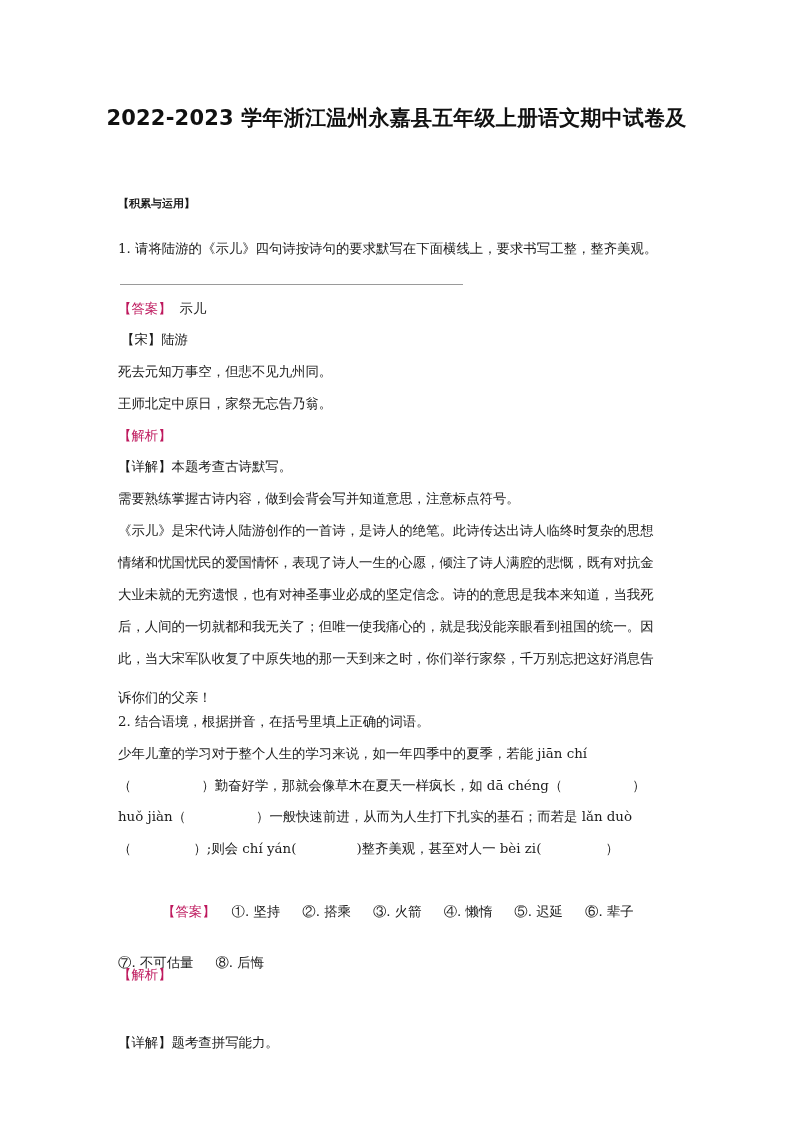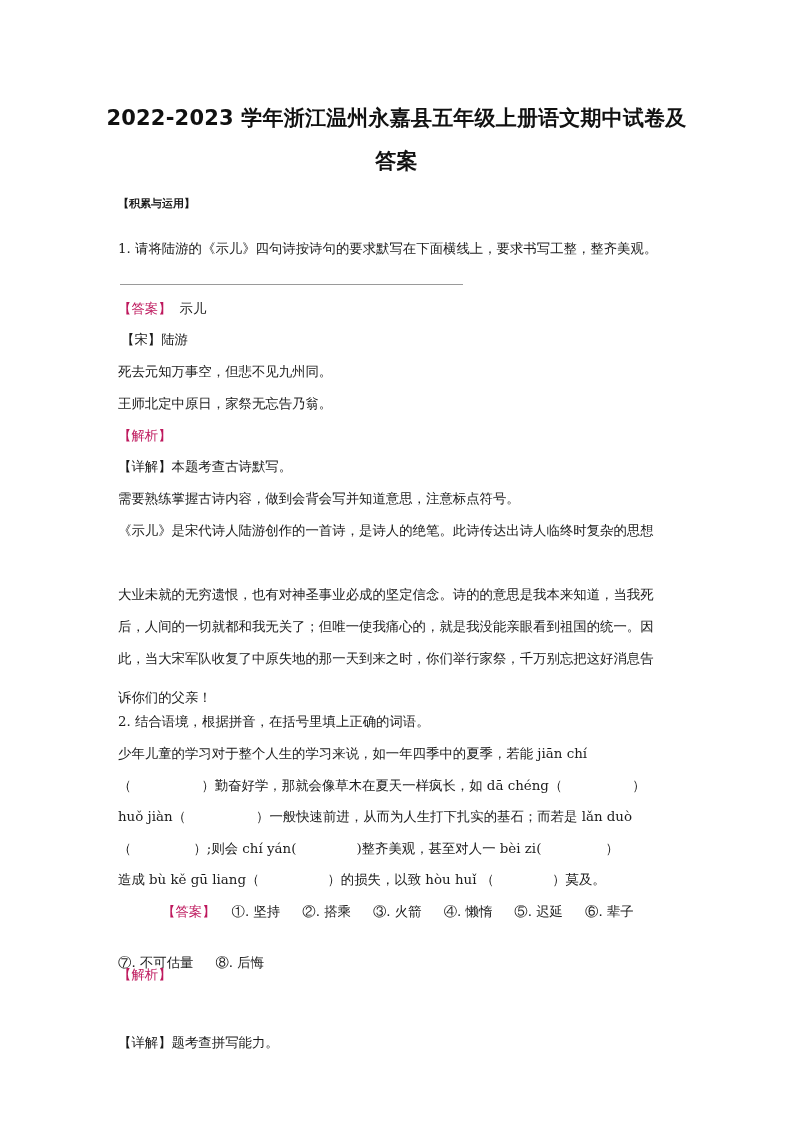--- a/index.html
+++ b/index.html
@@ -28,21 +28,20 @@
     .gap-m { display: inline-block; width: 16px; }
     .blank { display: inline-block; }
     .ans-item { display: inline-block; margin-right: 22px; }
   </style>
 </head>
 <body>
 
 <div class="page">
 
   <div class="title" style="top:104px;">2022-2023 学年浙江温州永嘉县五年级上册语文期中试卷及</div>
-  <div class="title" style="top:147px;">答案</div>
 
   <div class="line bold" style="top:195px; font-size:11px;">【积累与运用】</div>
 
   <div class="line" style="top:240px;">1. 请将陆游的《示儿》四句诗按诗句的要求默写在下面横线上，要求书写工整，整齐美观。</div>
 
   <div class="divider"></div>
 
   <div class="line" style="top:300px;">
     <span class="blue">【答案】</span><span class="gap-s"></span><span>示儿</span>
   </div>
@@ -53,20 +52,21 @@
 
   <div class="line blue" style="top:427px;">【解析】</div>
 
   <div class="line" style="top:458px;">
     <span>【详解】</span><span>本题考查古诗默写。</span>
   </div>
 
   <div class="line" style="top:490px;">需要熟练掌握古诗内容，做到会背会写并知道意思，注意标点符号。</div>
 
   <div class="line" style="top:522px;">《示儿》是宋代诗人陆游创作的一首诗，是诗人的绝笔。此诗传达出诗人临终时复杂的思想</div>
+  <div class="line" style="top:554px;">情绪和忧国忧民的爱国情怀，表现了诗人一生的心愿，倾注了诗人满腔的悲慨，既有对抗金</div>
   <div class="line" style="top:586px;">大业未就的无穷遗恨，也有对神圣事业必成的坚定信念。诗的的意思是我本来知道，当我死</div>
   <div class="line" style="top:618px;">后，人间的一切就都和我无关了；但唯一使我痛心的，就是我没能亲眼看到祖国的统一。因</div>
   <div class="line" style="top:650px;">此，当大宋军队收复了中原失地的那一天到来之时，你们举行家祭，千万别忘把这好消息告</div>
   <div class="line" style="top:677px;margin-top:12px;">诉你们的父亲！</div>
 
   <div class="line" style="top:713px;">2. 结合语境，根据拼音，在括号里填上正确的词语。</div>
 
   <div class="line" style="top:745px;">少年儿童的学习对于整个人生的学习来说，如一年四季中的夏季，若能 jiān chí</div>
 
   <div class="line" style="top:777px;">
@@ -74,23 +74,20 @@
   </div>
 
   <div class="line" style="top:808px;">
     <span>huǒ jiàn（</span><span class="blank" style="width:70px;"></span><span>）一般快速前进，从而为人生打下扎实的基石；而若是 lǎn duò</span>
   </div>
 
   <div class="line" style="top:840px;">
     <span>（</span><span class="blank" style="width:62px;"></span><span>）;则会 chí yán(</span><span class="blank" style="width:60px;"></span><span>)整齐美观，甚至对人一 bèi zi(</span><span class="blank" style="width:64px;"></span><span>）</span>
   </div>
 
-  <div class="line" style="top:871px;">
-    <span>造成 bù kě gū liang（</span><span class="blank" style="width:68px;"></span><span>）的损失，以致 hòu huǐ （</span><span class="blank" style="width:58px;"></span><span>）莫及。</span>
-  </div>
 
   <div class="line" style="top:903px;margin-left:44px;">
     <span class="blue">【答案】</span><span class="gap-m"></span><span class="ans-item">①. 坚持</span><span class="ans-item">②. 搭乘</span><span class="ans-item">③. 火箭</span><span class="ans-item">④. 懒惰</span><span class="ans-item">⑤. 迟延</span><span class="ans-item" style="margin-right:0;">⑥. 辈子</span>
   </div>
 
   <div class="line" style="top:954px;">
     <span class="ans-item">⑦. 不可估量</span><span class="ans-item">⑧. 后悔</span>
   </div>
 
   <div class="line blue" style="top:966px;">【解析】</div>

